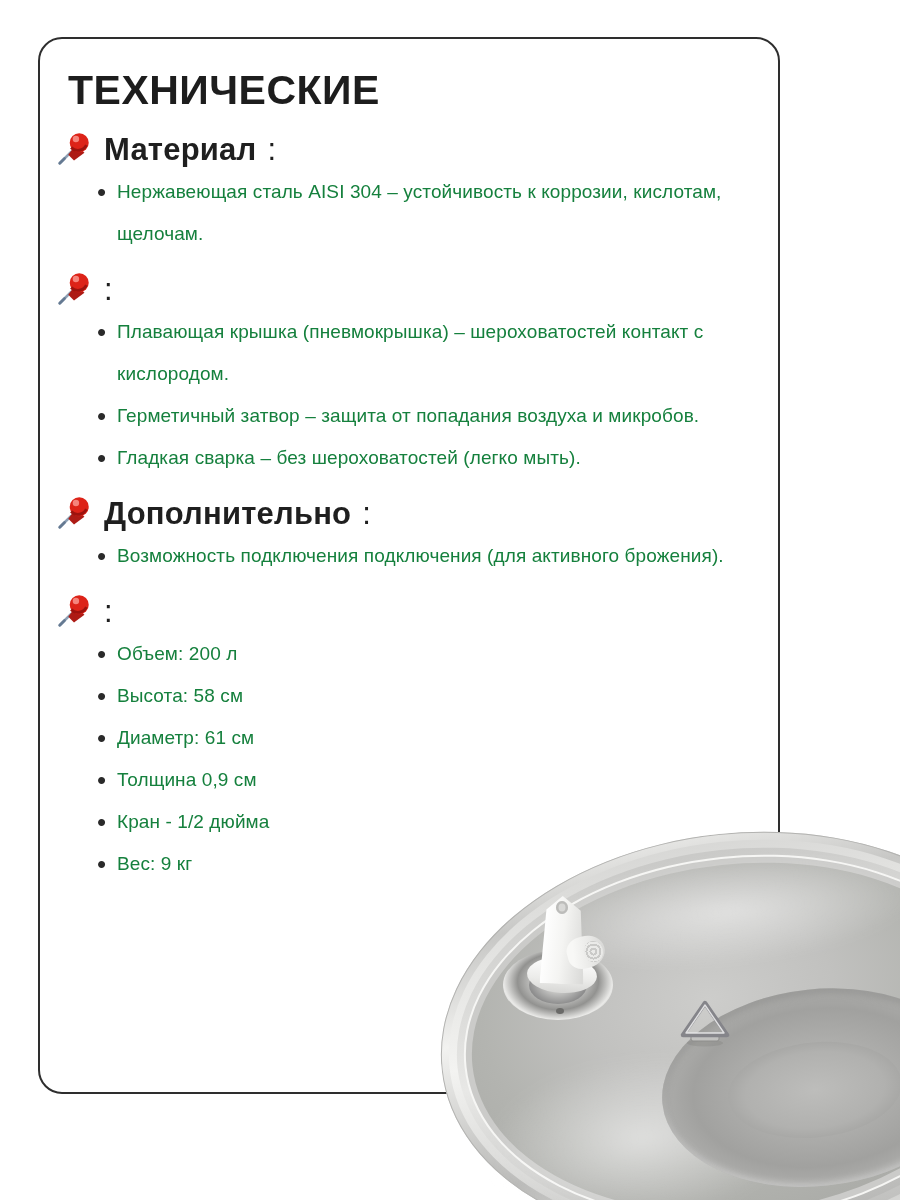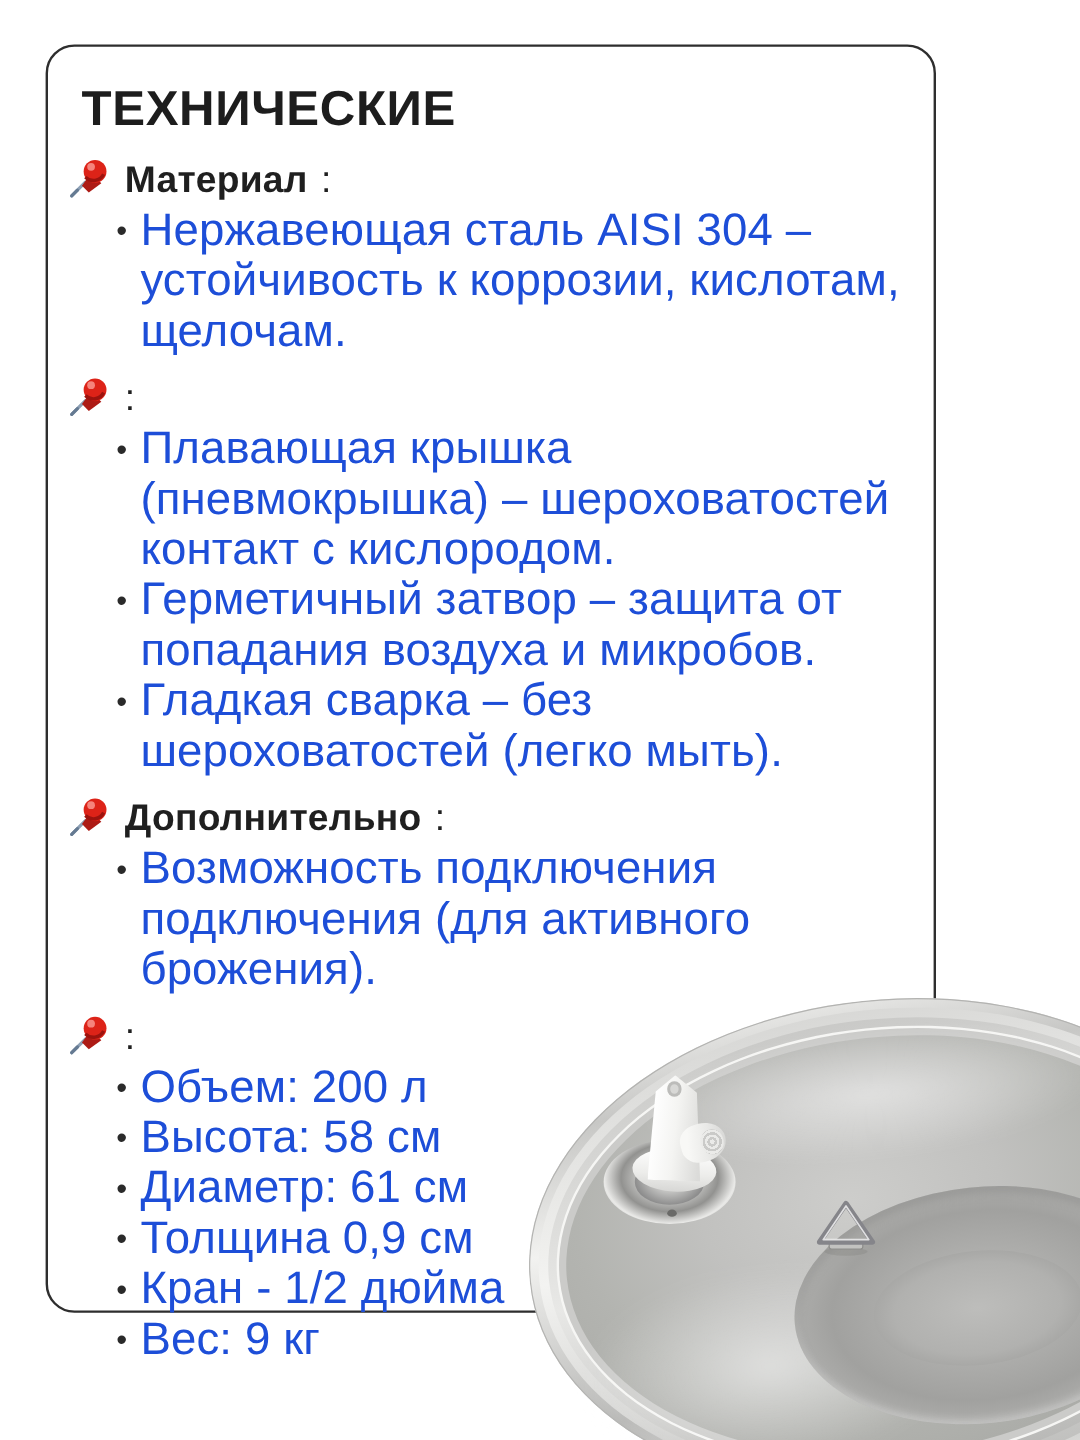--- a/index.html
+++ b/index.html
@@ -23,21 +23,21 @@
   .pin{width:38px;height:38px;flex:0 0 auto;}
   .head-text{font-size:31px;font-weight:700;color:#1f1f1f;letter-spacing:0.2px;}
   .head-colon{font-size:31px;font-weight:400;color:#1f1f1f;}
   .bullets{margin:3px 0 0 0;padding:0;list-style:none;}
   .bullet-row{display:flex;align-items:flex-start;}
   .bullet-mark{
     flex:0 0 31px;text-align:center;font-size:26px;line-height:42px;color:#2a2a2a;
     margin-left:18px;
   }
   .bullet-text{
-    flex:1;font-size:38px;line-height:42px;color:#1d4ed8;letter-spacing:0.1px;
+    flex:1;font-size:19px;line-height:42px;color:#15803d;letter-spacing:0.1px;
   }
   
   .photo{position:absolute;left:0;top:0;width:900px;height:1200px;pointer-events:none;z-index:3;}
   .lid{position:absolute;left:440px;top:833px;width:600px;height:410px;transform:rotate(-6deg);}
   .lid > div{position:absolute;border-radius:50%;}
   .rim1{left:0;top:0;right:0;bottom:0;
     background:linear-gradient(175deg,#ededeb 2%,#c7c7c5 18%,#f2f2f0 40%,#b7b7b5 72%,#dcdcda 95%);
     box-shadow:0 0 0 1px #b3b3b1 inset;}
   .rim2{left:8px;top:8px;right:8px;bottom:8px;
     background:linear-gradient(175deg,#d8d8d6 5%,#f3f3f1 45%,#bebebc 95%);}

